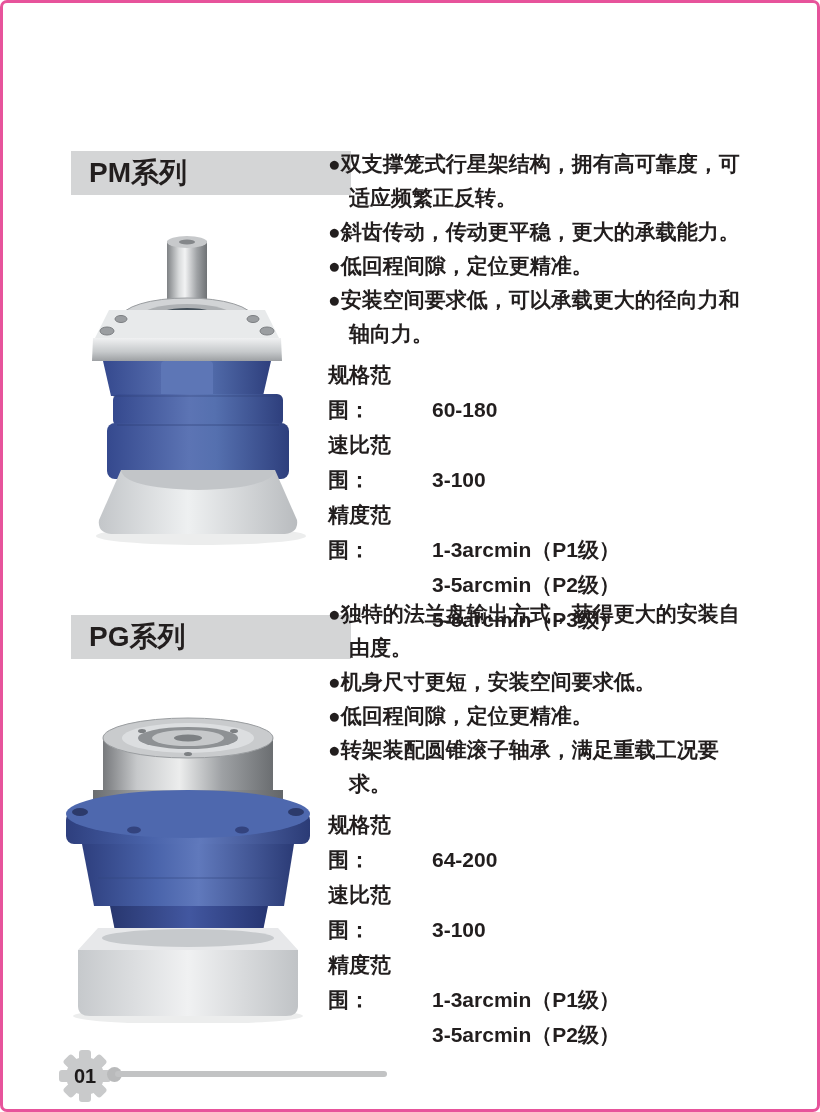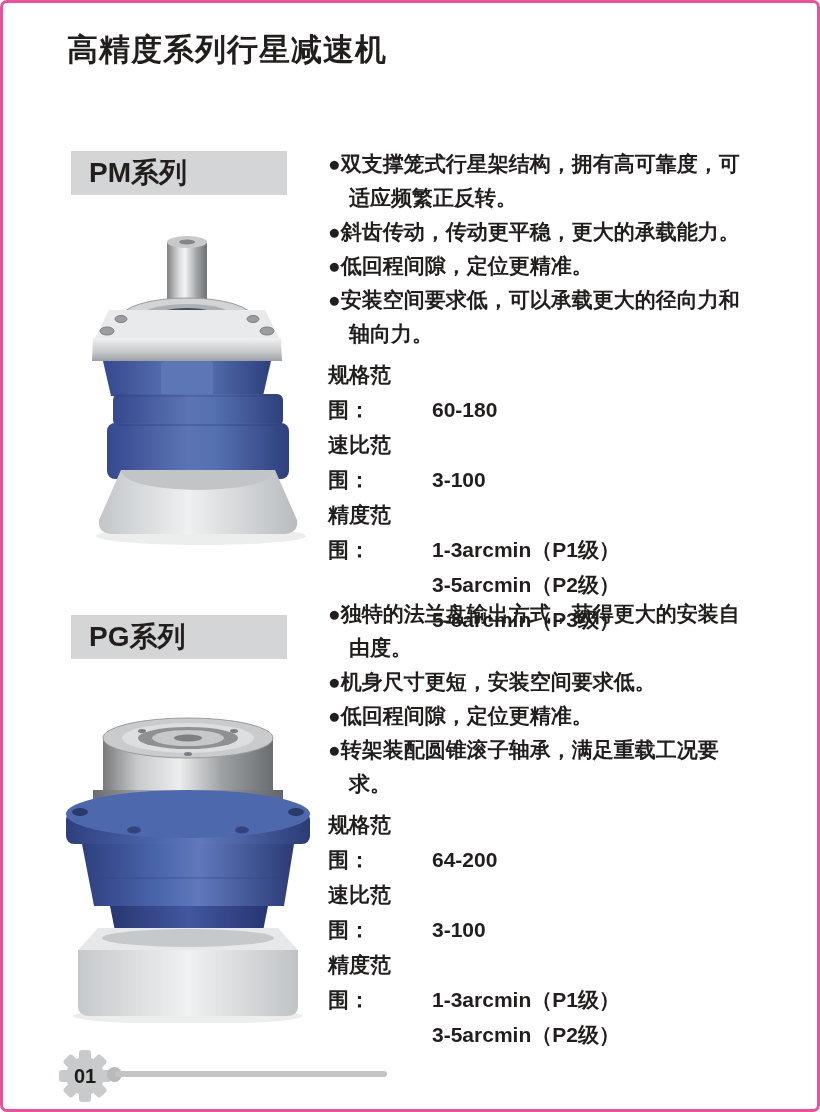--- a/index.html
+++ b/index.html
@@ -12,21 +12,21 @@
     border-radius: 7px;
     overflow: hidden;
     font-family: "Liberation Sans", sans-serif;
     color: #221e1e;
   }
   .doc-title {
     position: absolute; left: 64px; top: 26px;
     font-size: 31px; font-weight: bold; letter-spacing: 1px;
   }
   .section-header {
-    position: absolute; width: 216px; height: 44px;
+    position: absolute; width: 280px; height: 44px;
     background: #d4d5d6;
     display: flex; align-items: center;
     padding-left: 18px; box-sizing: border-box;
     font-size: 28px; font-weight: bold;
   }
   #pm-header { left: 68px; top: 148px; }
   #pg-header { left: 68px; top: 612px; }
 
   .product-figure { position: absolute; }
   #pm-figure { left: 70px; top: 215px; }
@@ -64,21 +64,20 @@
     position: absolute; left: 112px; top: 1068px;
     width: 272px; height: 6px;
     background: #c2c3c4; border-radius: 3px;
   }
 </style>
 </head>
 <body>
 
 <div class="page">
 
-  <div class="doc-title">高精度系列行星减速机</div>
 
   <div class="section-header" id="pm-header">
     <span>PM系列</span>
   </div>
 
   <div class="product-figure" id="pm-figure">
     <svg width="270" height="330" viewBox="0 0 270 330">
       <defs>
         <linearGradient id="mshaft" x1="0" y1="0" x2="1" y2="0">
           <stop offset="0" stop-color="#7e8184"></stop>

